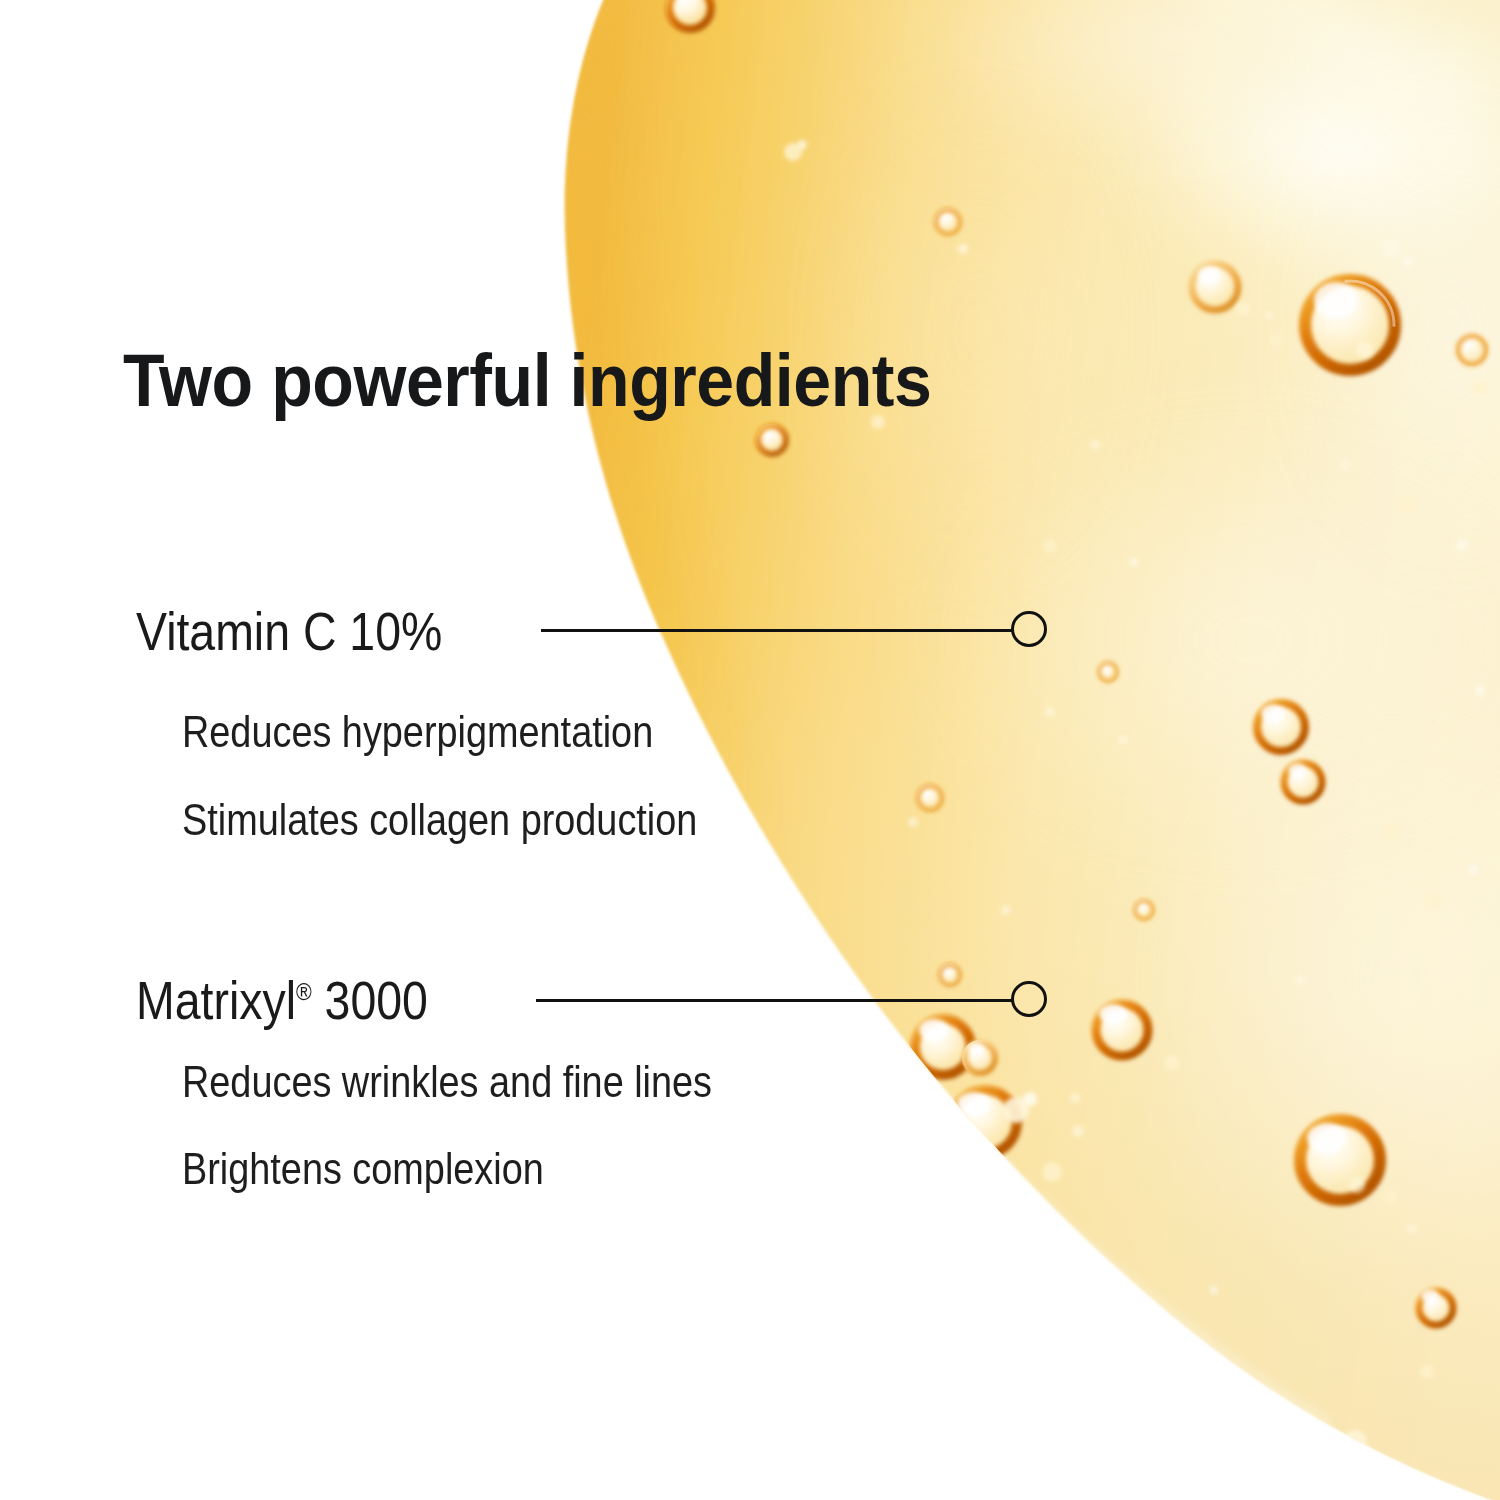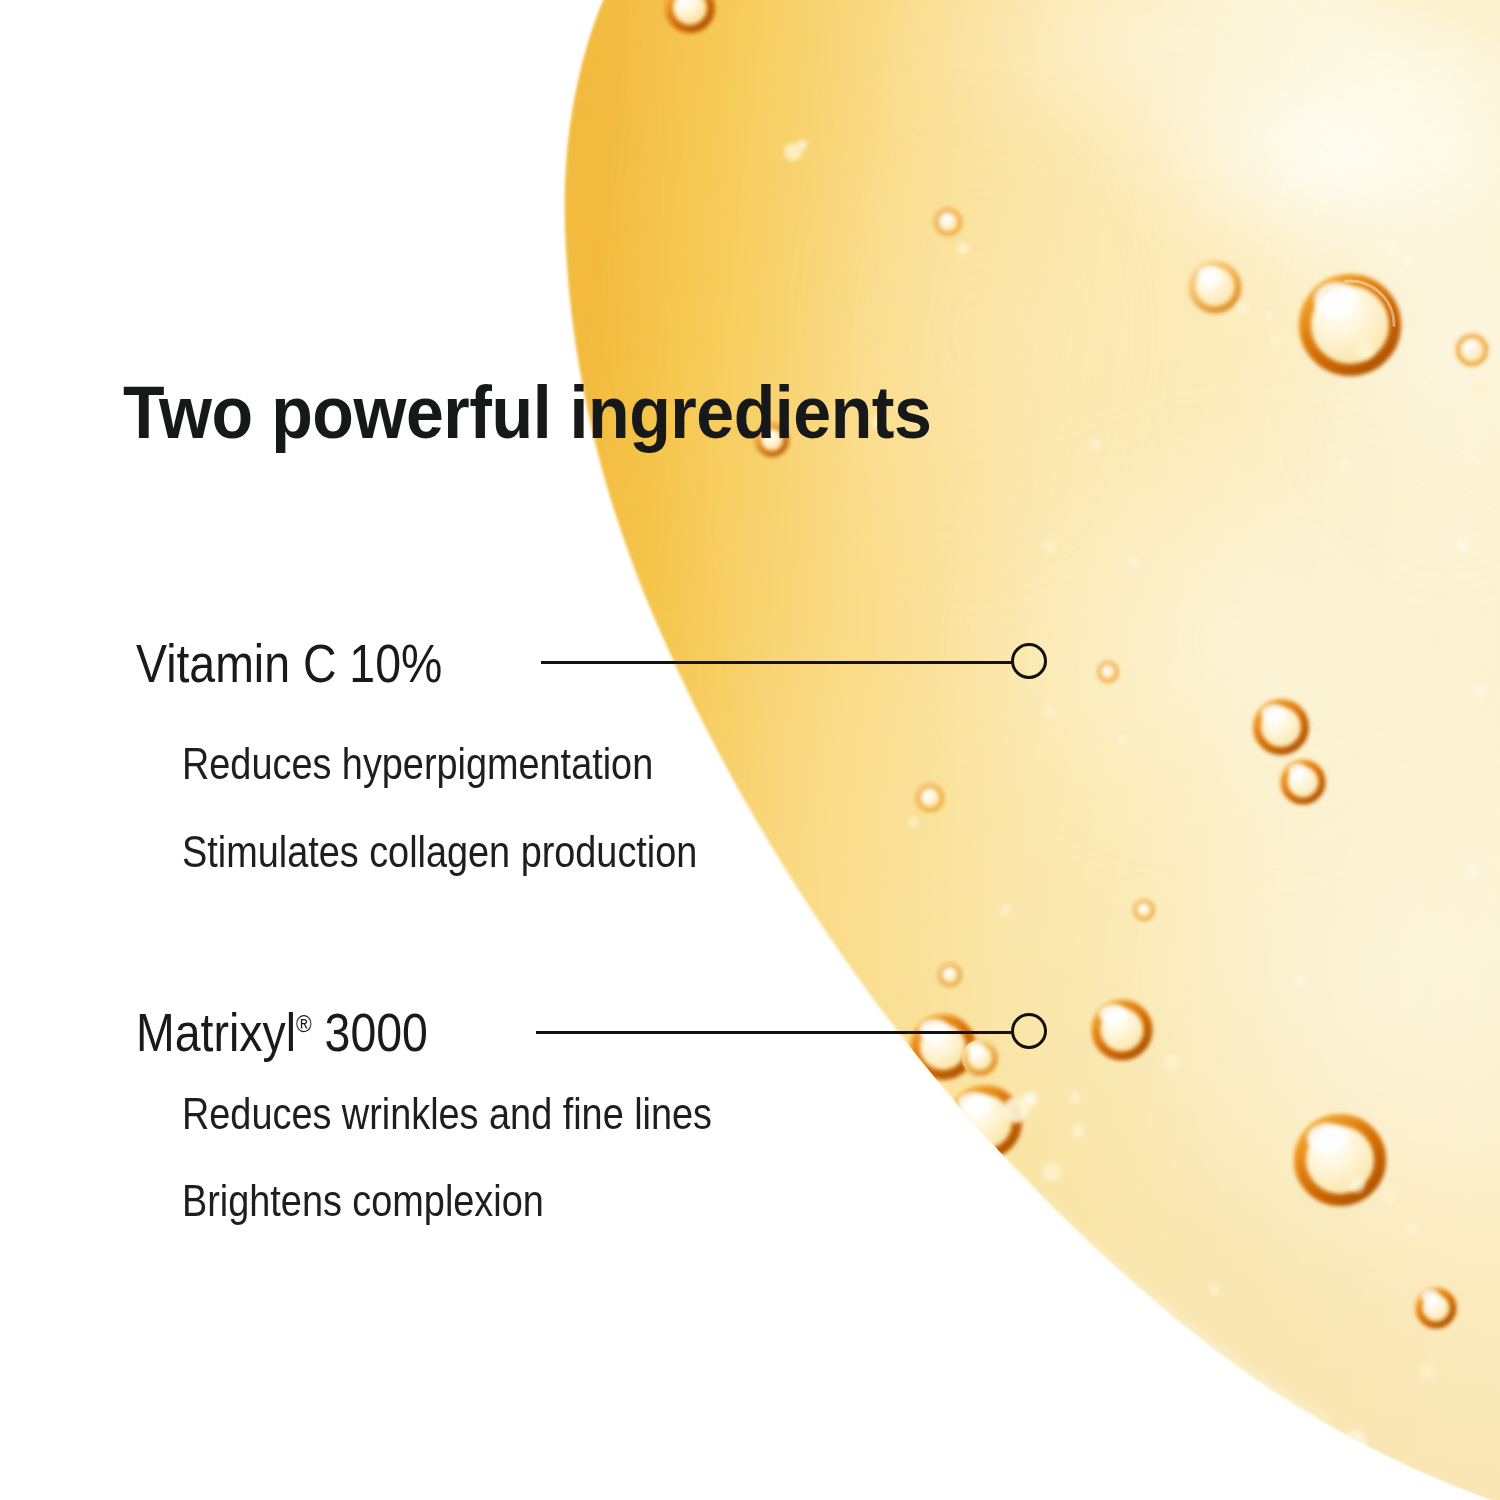--- a/index.html
+++ b/index.html
@@ -9,21 +9,21 @@
     font-family:"Liberation Sans", sans-serif;
     overflow:hidden;
     position:relative;
   }
   #stage{position:absolute;inset:0;width:1500px;height:1500px;overflow:hidden;background:#fff;}
 
   
   #serum{position:absolute;inset:0;width:1500px;height:1500px;}
 
   
-  #content{position:absolute;inset:0;width:1500px;height:1104px;margin-top:32px;}
+  #content{position:absolute;inset:0;width:1500px;height:1104px;}
 
   .heading{
     position:absolute;
     left:123px; top:344px;
     font-size:74px;
     font-weight:bold;
     letter-spacing:-0.5px;
     color:#17181a;
     font-family:"Liberation Sans", sans-serif;
     transform:scaleX(0.92);

